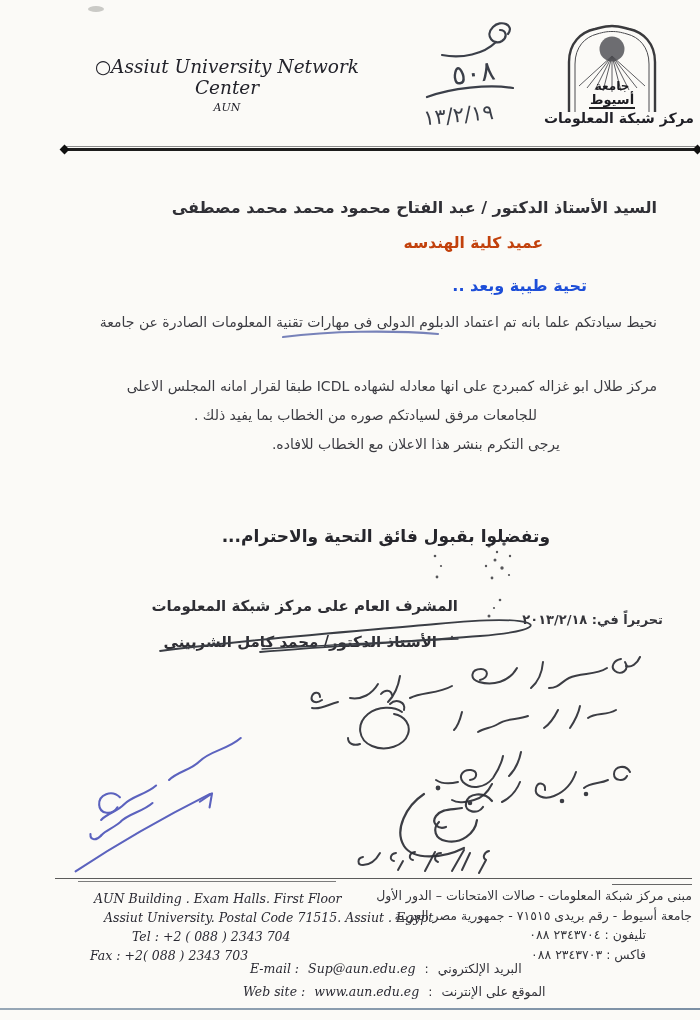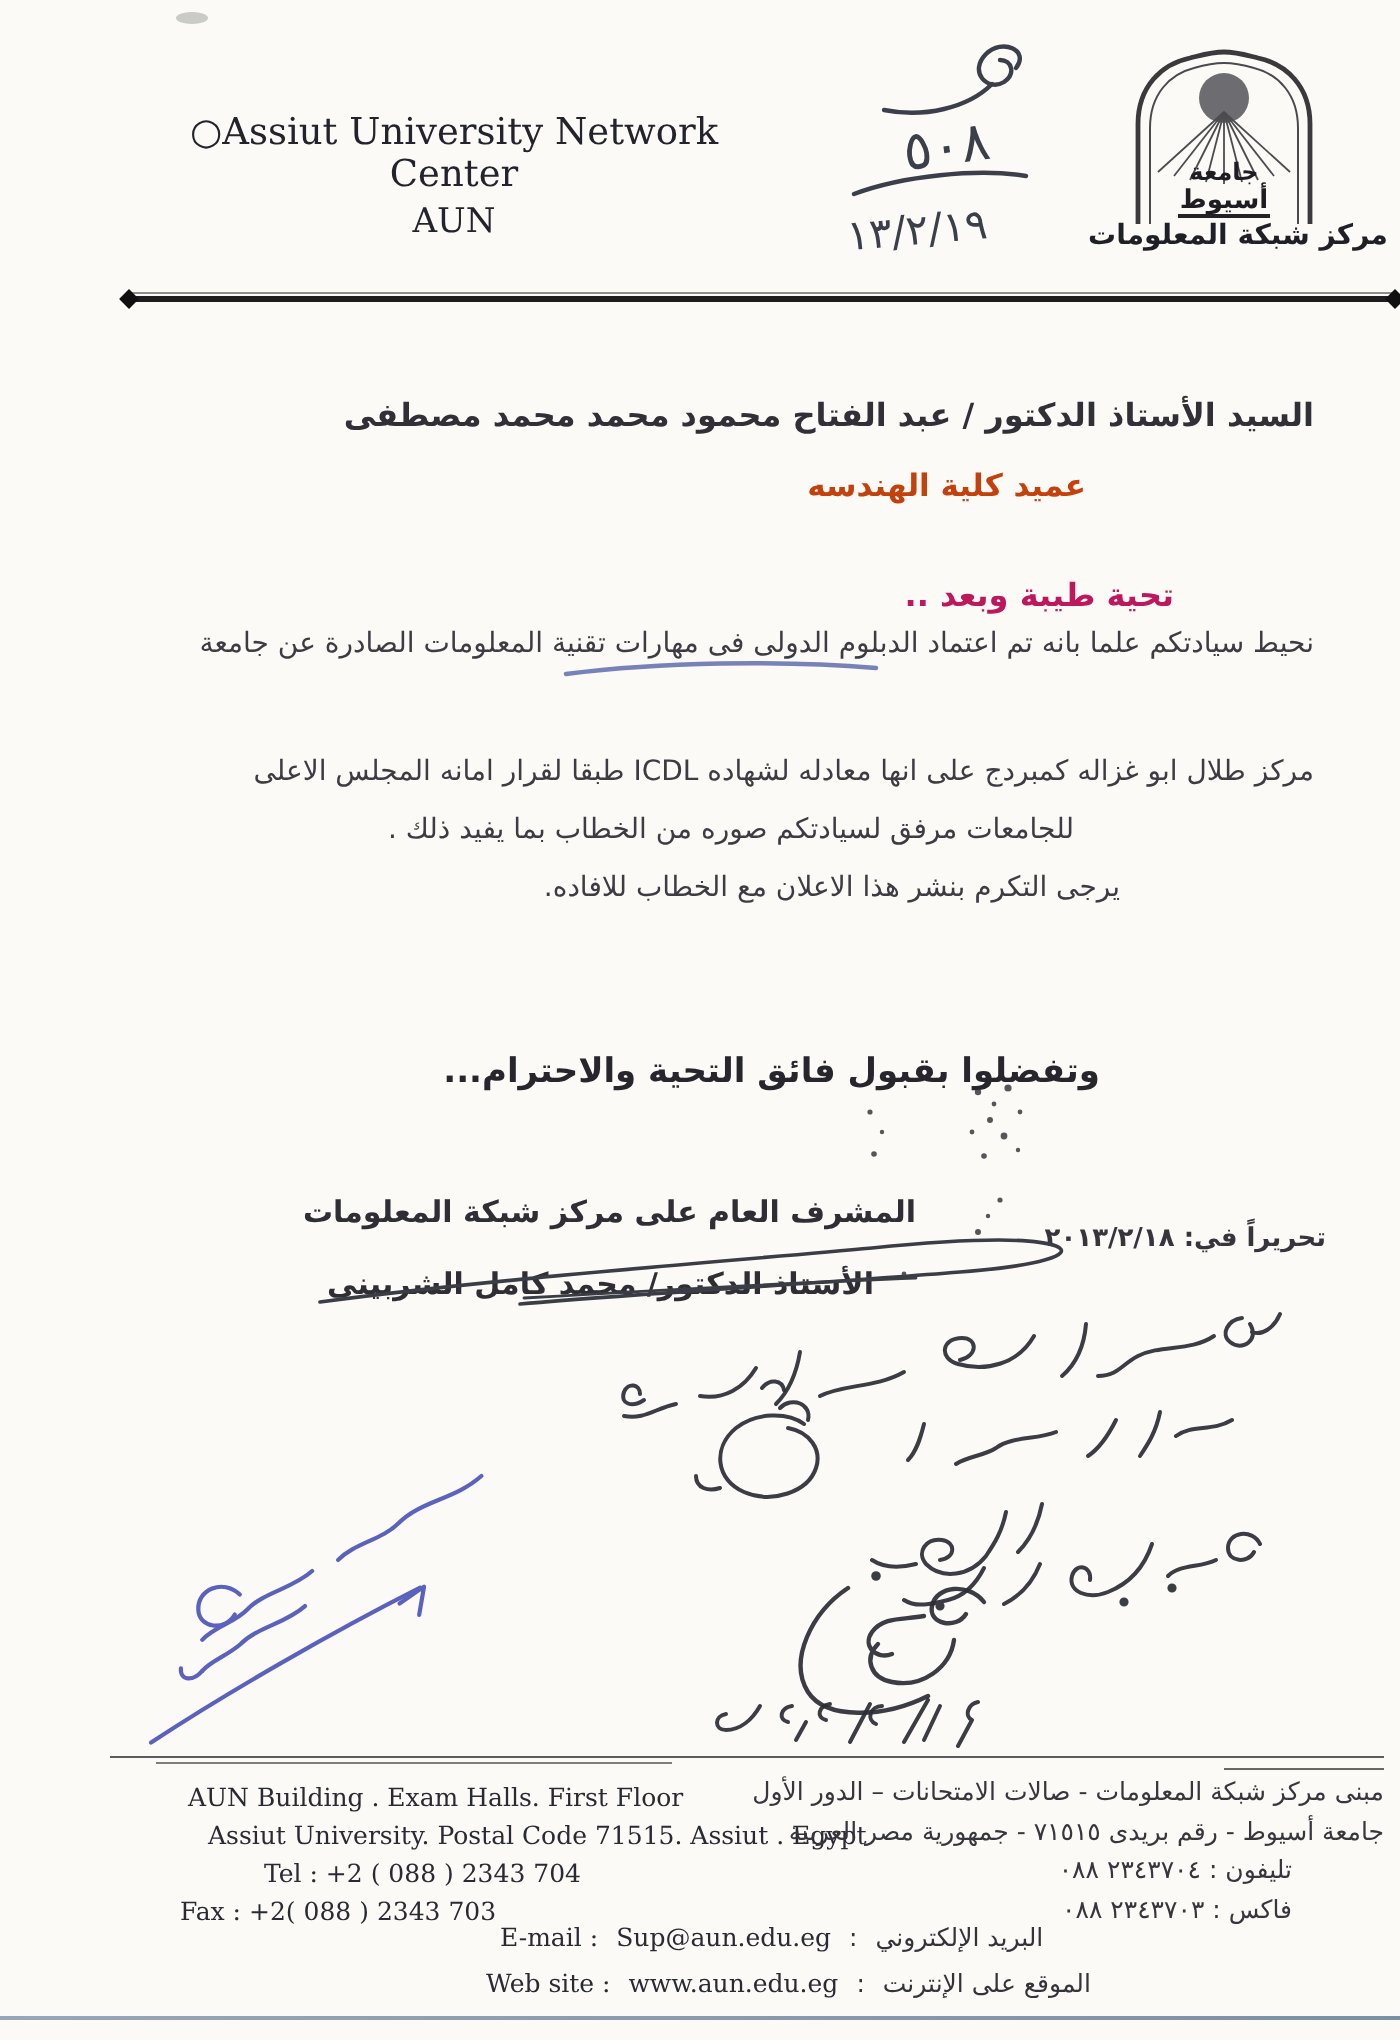--- a/index.html
+++ b/index.html
@@ -1,34 +1,34 @@
 <!DOCTYPE html>
 <html lang="ar"><head>
 <meta charset="utf-8">
 <style>
   html,body{margin:0;padding:0;}
   .page{position:relative;width:700px;height:1020px;background:#fbfaf7;overflow:hidden;
         font-family:"DejaVu Sans",sans-serif;color:#35363a;}
   .abs{position:absolute;}
   .ar{direction:rtl;font-family:"DejaVu Sans",sans-serif;white-space:nowrap;}
-  .en-script{font-family:"DejaVu Serif",serif;color:#2a2a33;}
+  .en-script{font-family:"DejaVu Serif",serif;font-style:italic;color:#2a2a33;}
   .en-inline{font-family:"Liberation Serif",serif;font-style:normal;}
   
   .org{left:62px;top:56px;width:330px;text-align:center;font-size:18.5px;color:#23232b;}
-  .org .abbr{font-size:17px;margin-top:3px;}
+  .org .abbr{font-size:11px;margin-top:3px;}
   .logo-caption{left:539px;top:110px;width:160px;text-align:center;font-weight:bold;font-size:14px;color:#1f1f26;}
   .rule-top{left:64px;top:146px;width:634px;}
   .rule-top .thin{height:1px;background:#8d8d8d;}
   .rule-top .thick{height:3px;background:#1d1d1d;margin-top:1px;}
   .rule-top .dia{position:absolute;width:7px;height:7px;background:#101010;transform:rotate(45deg);top:0;}
   .dia.l{left:-3px;} .dia.r{right:-3px;}
   
   .recip1{right:43px;top:198px;font-weight:bold;font-size:16px;color:#303036;}
   .recip2{right:157px;top:234px;font-weight:bold;font-size:15.5px;color:#c2410c;}
-  .greet{right:113px;top:276px;font-weight:bold;font-size:16px;color:#be185d;margin-top:12px;}
+  .greet{right:113px;top:276px;font-weight:bold;font-size:16px;color:#1d4ed8;}
   .bline{font-size:14px;color:#3c3c42;}
   .closing{right:150px;top:526px;font-weight:bold;font-size:17px;color:#26262c;}
   .issue{right:37px;top:612px;font-size:13px;font-weight:600;color:#35353b;}
   .sigtitle{right:242px;top:597px;font-weight:bold;font-size:15px;color:#2e2e34;}
   .signame{right:263px;top:633px;font-weight:bold;font-size:15px;color:#2e2e34;}
   
   .rule-bottom{left:55px;top:878px;width:637px;height:1px;background:#5b5b5b;}
   .rule-bottom2{left:78px;top:881px;width:258px;height:1px;background:#7c7c7c;}
   .ar-overline{left:612px;top:884px;width:80px;height:1px;background:#666;}
   .f-en{left:80px;top:889px;font-size:12.5px;line-height:19px;}

